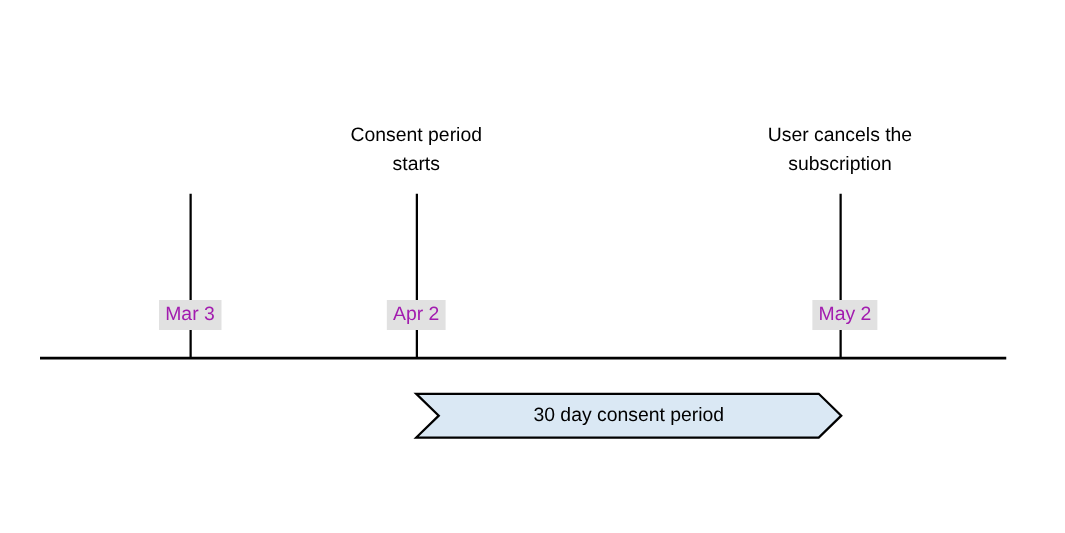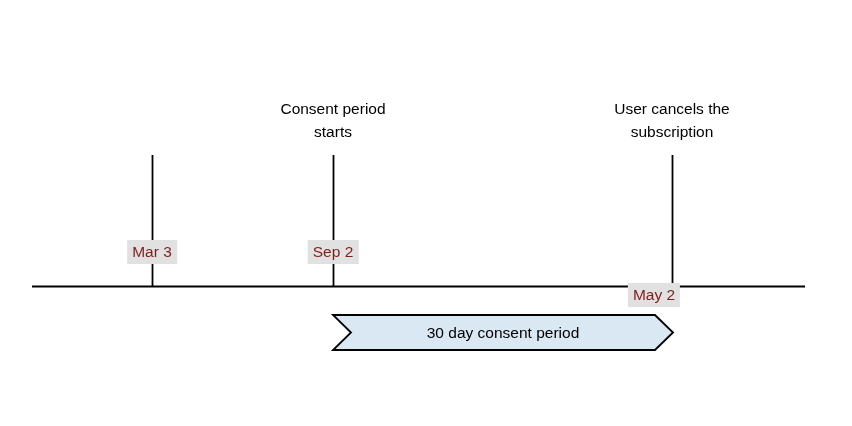--- a/index.html
+++ b/index.html
@@ -35,21 +35,21 @@
     line-height: 23px;
     color: #000000;
     white-space: pre-line;
     transform: translateX(-50%);
   }
   .date-chip {
     position: absolute;
     font-family: "Liberation Sans", sans-serif;
     font-size: 15.5px;
     line-height: 21px;
-    color: #7f1d1d;
+    color: #a21caf;
     background: #e1e1e1;
     padding: 1px 5px 2px 5px;
     transform: translateX(-50%);
     white-space: nowrap;
   }
   .banner-label {
     position: absolute;
     font-family: "Liberation Sans", sans-serif;
     font-size: 15.5px;
     line-height: 18px;
@@ -71,21 +71,21 @@
     <line id="tick-1" x1="333.5" y1="155" x2="333.5" y2="286" stroke="#000000" stroke-width="1.8"></line>
     <line id="tick-2" x1="672.5" y1="155" x2="672.5" y2="286" stroke="#000000" stroke-width="1.8"></line>
 
     <polygon id="period-banner-shape" points="333,315 655,315 673,332.5 655,350 333,350 351,332.5" fill="#dae8f4" stroke="#000000" stroke-width="1.8" stroke-linejoin="miter"></polygon>
   </svg>
 
   <div class="date-chip" style="left:152px; top:240px;">Mar 3</div>
 
   <div class="event-title" style="left:333px; top:97px; width:220px;">Consent period
 starts</div>
-  <div class="date-chip" style="left:333px; top:240px;">Sep 2</div>
+  <div class="date-chip" style="left:333px; top:240px;">Apr 2</div>
 
   <div class="event-title" style="left:672px; top:97px; width:240px;">User cancels the
 subscription</div>
-  <div class="date-chip" style="left:654px; top:240px;margin-top:43px;">May 2</div>
+  <div class="date-chip" style="left:676px; top:240px;">May 2</div>
 
   <div class="banner-label" style="left:503px; top:333px;text-align:center;">30 day consent period</div>
 
 </div>
 
 </body></html>

